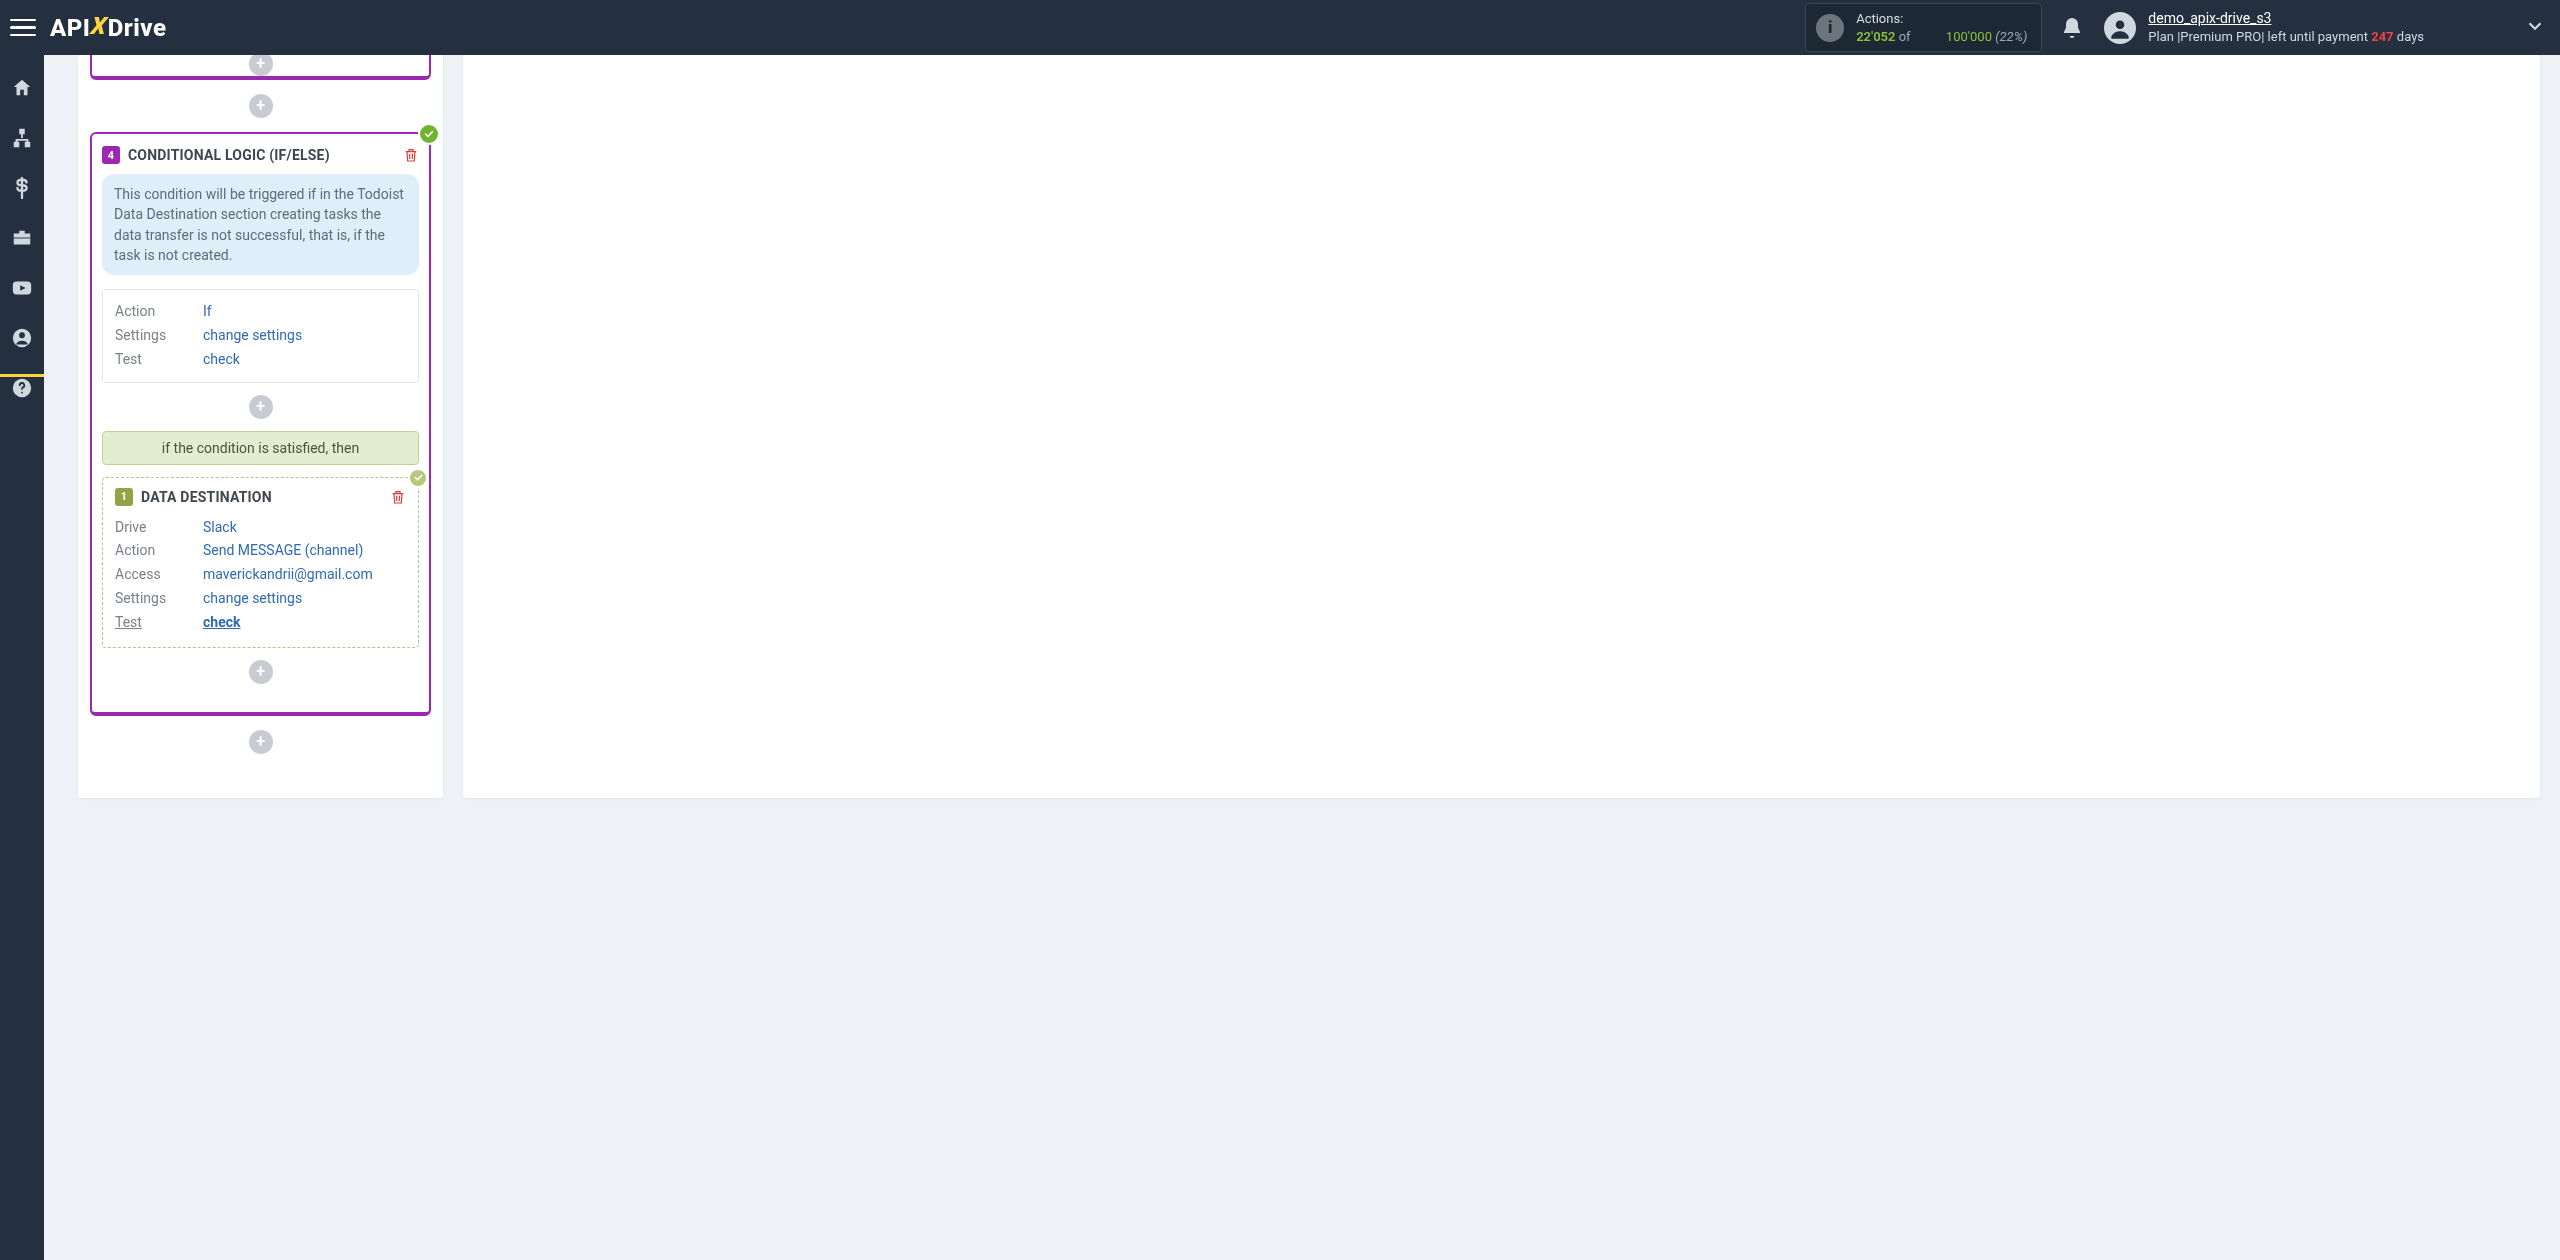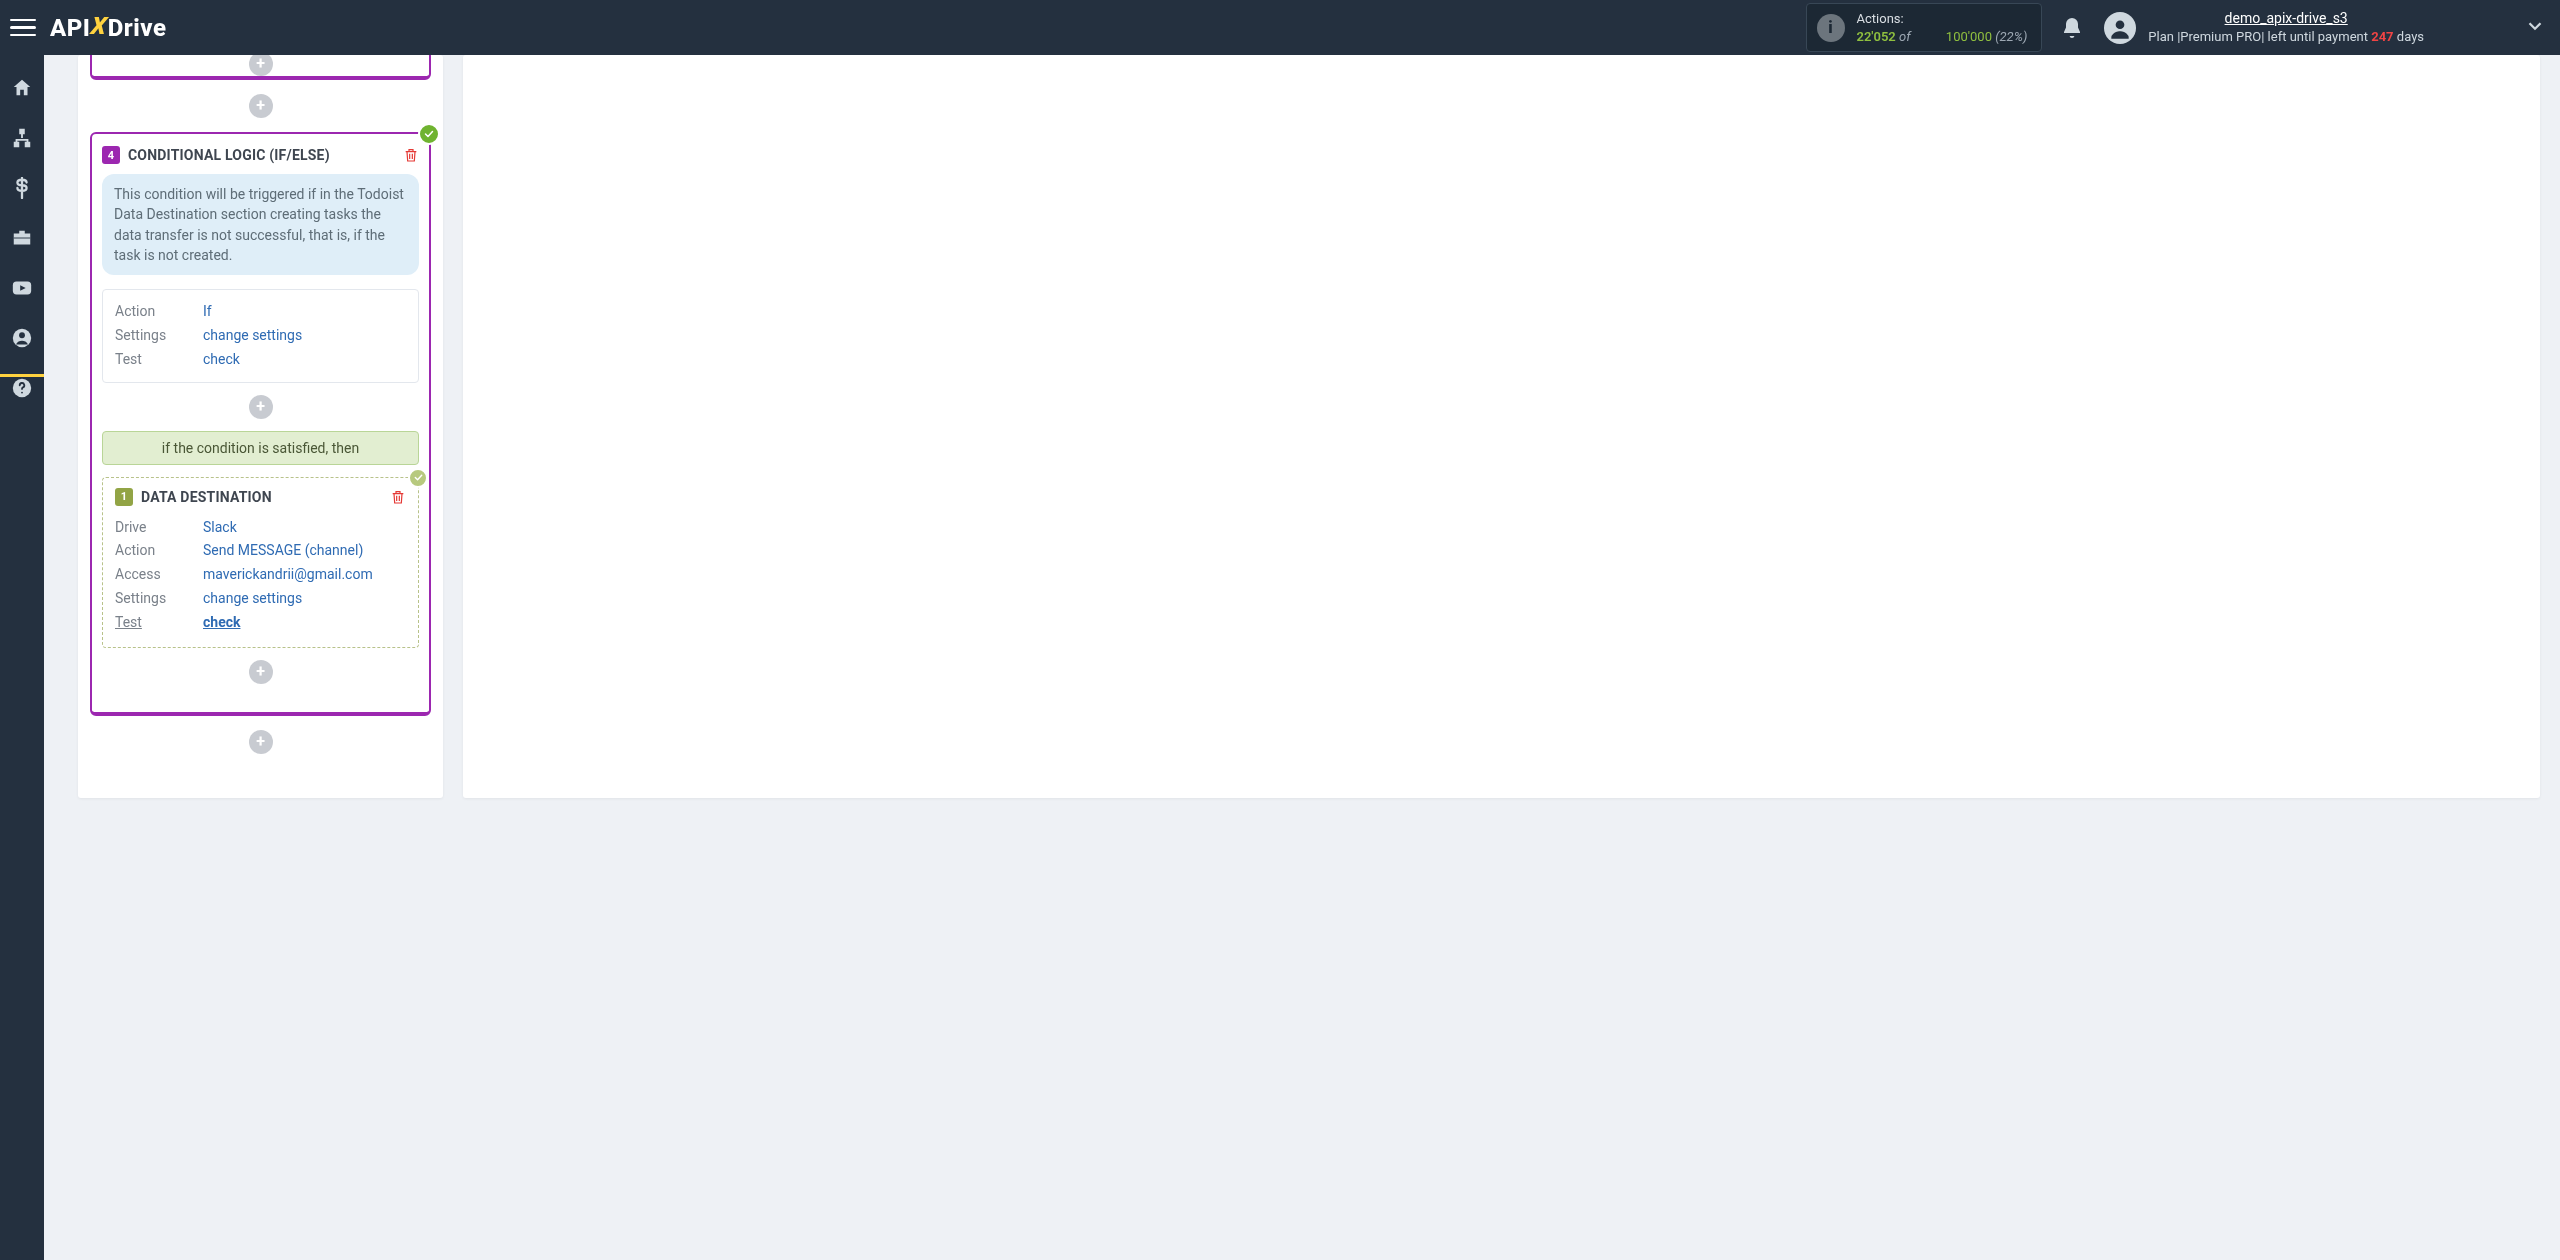--- a/index.html
+++ b/index.html
@@ -69,33 +69,33 @@
     min-width:220px;
   }
   .info-circle{
     width:28px;height:28px;border-radius:50%;
     background:#6c757d;color:#1c2834;
     display:flex;align-items:center;justify-content:center;
     font-weight:900;font-size:16px;
   }
   .actions-text{font-size:13px;line-height:1.35;color:#d9dee3;}
   .actions-text .cur{color:#8fbf3f;font-weight:600;}
-  .actions-text .of{color:#9da8b3;font-style:italic;}
+  .actions-text .of{color:#9da8b3;}
   .actions-text .lim{color:#8fbf3f;margin-left:16px;}
   .actions-text .pct{color:#9da8b3;font-style:italic;}
   .bell{
     width:24px;height:24px;fill:#cfd8df;margin-right:20px;cursor:pointer;
   }
   .user-block{display:flex;align-items:center;gap:12px;cursor:pointer;}
   .avatar{
     width:32px;height:32px;border-radius:50%;background:#cfd8df;
     display:flex;align-items:center;justify-content:center;color:#24303f;
   }
   .avatar svg{width:26px;height:26px;fill:#24303f;}
-  .user-meta{line-height:1.35;color:#fff;font-size:14px;text-align:center;}
+  .user-meta{line-height:1.35;color:#fff;font-size:14px;}
   .user-meta .name{text-decoration:underline;}
   .user-meta .plan{font-size:13px;color:#cfd8df;}
   .user-meta .plan b{color:#ef4444;font-weight:700;}
   .chev{
     margin-left:100px;cursor:pointer;
   }
   .chev svg{width:22px;height:22px;stroke:#cfd8df;fill:none;stroke-width:2.5;}
   
   .sidebar{
     position:fixed;left:0;top:55px;bottom:0;width:var(--sidebar-width);

